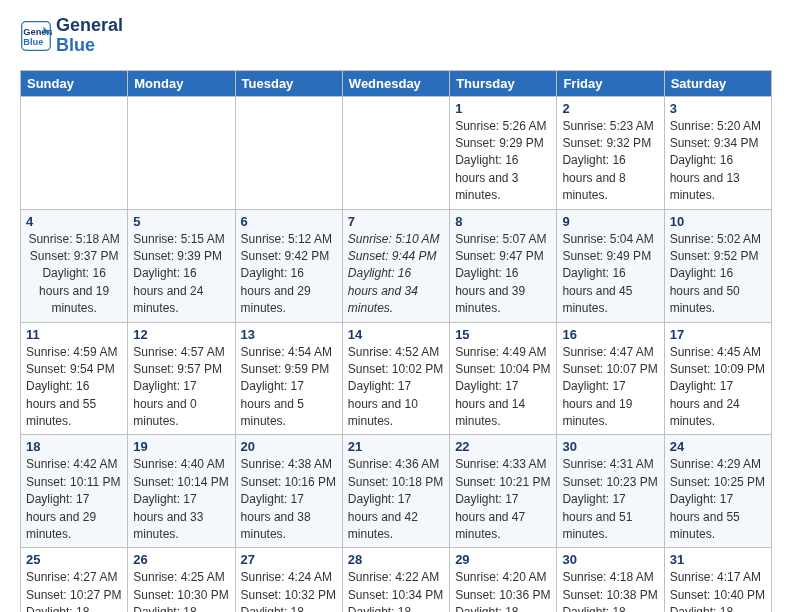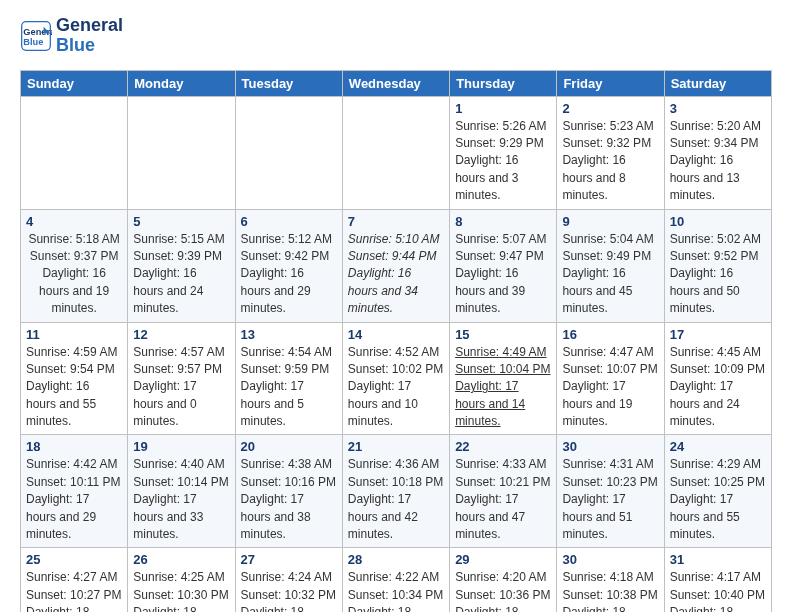--- a/index.html
+++ b/index.html
@@ -216,21 +216,21 @@
 Daylight: 17 hours and 5 minutes.</div>
           </td>
           <td>
             <span class="day-num">14</span>
             <div class="day-info" style="white-space: pre-line;">Sunrise: 4:52 AM
 Sunset: 10:02 PM
 Daylight: 17 hours and 10 minutes.</div>
           </td>
           <td>
             <span class="day-num">15</span>
-            <div class="day-info" style="white-space: pre-line; text-decoration: underline;">Sunrise: 4:49 AM
+            <div class="day-info" style="white-space: pre-line;">Sunrise: 4:49 AM
 Sunset: 10:04 PM
 Daylight: 17 hours and 14 minutes.</div>
           </td>
           <td>
             <span class="day-num">16</span>
             <div class="day-info" style="white-space: pre-line;">Sunrise: 4:47 AM
 Sunset: 10:07 PM
 Daylight: 17 hours and 19 minutes.</div>
           </td>
           <td>

